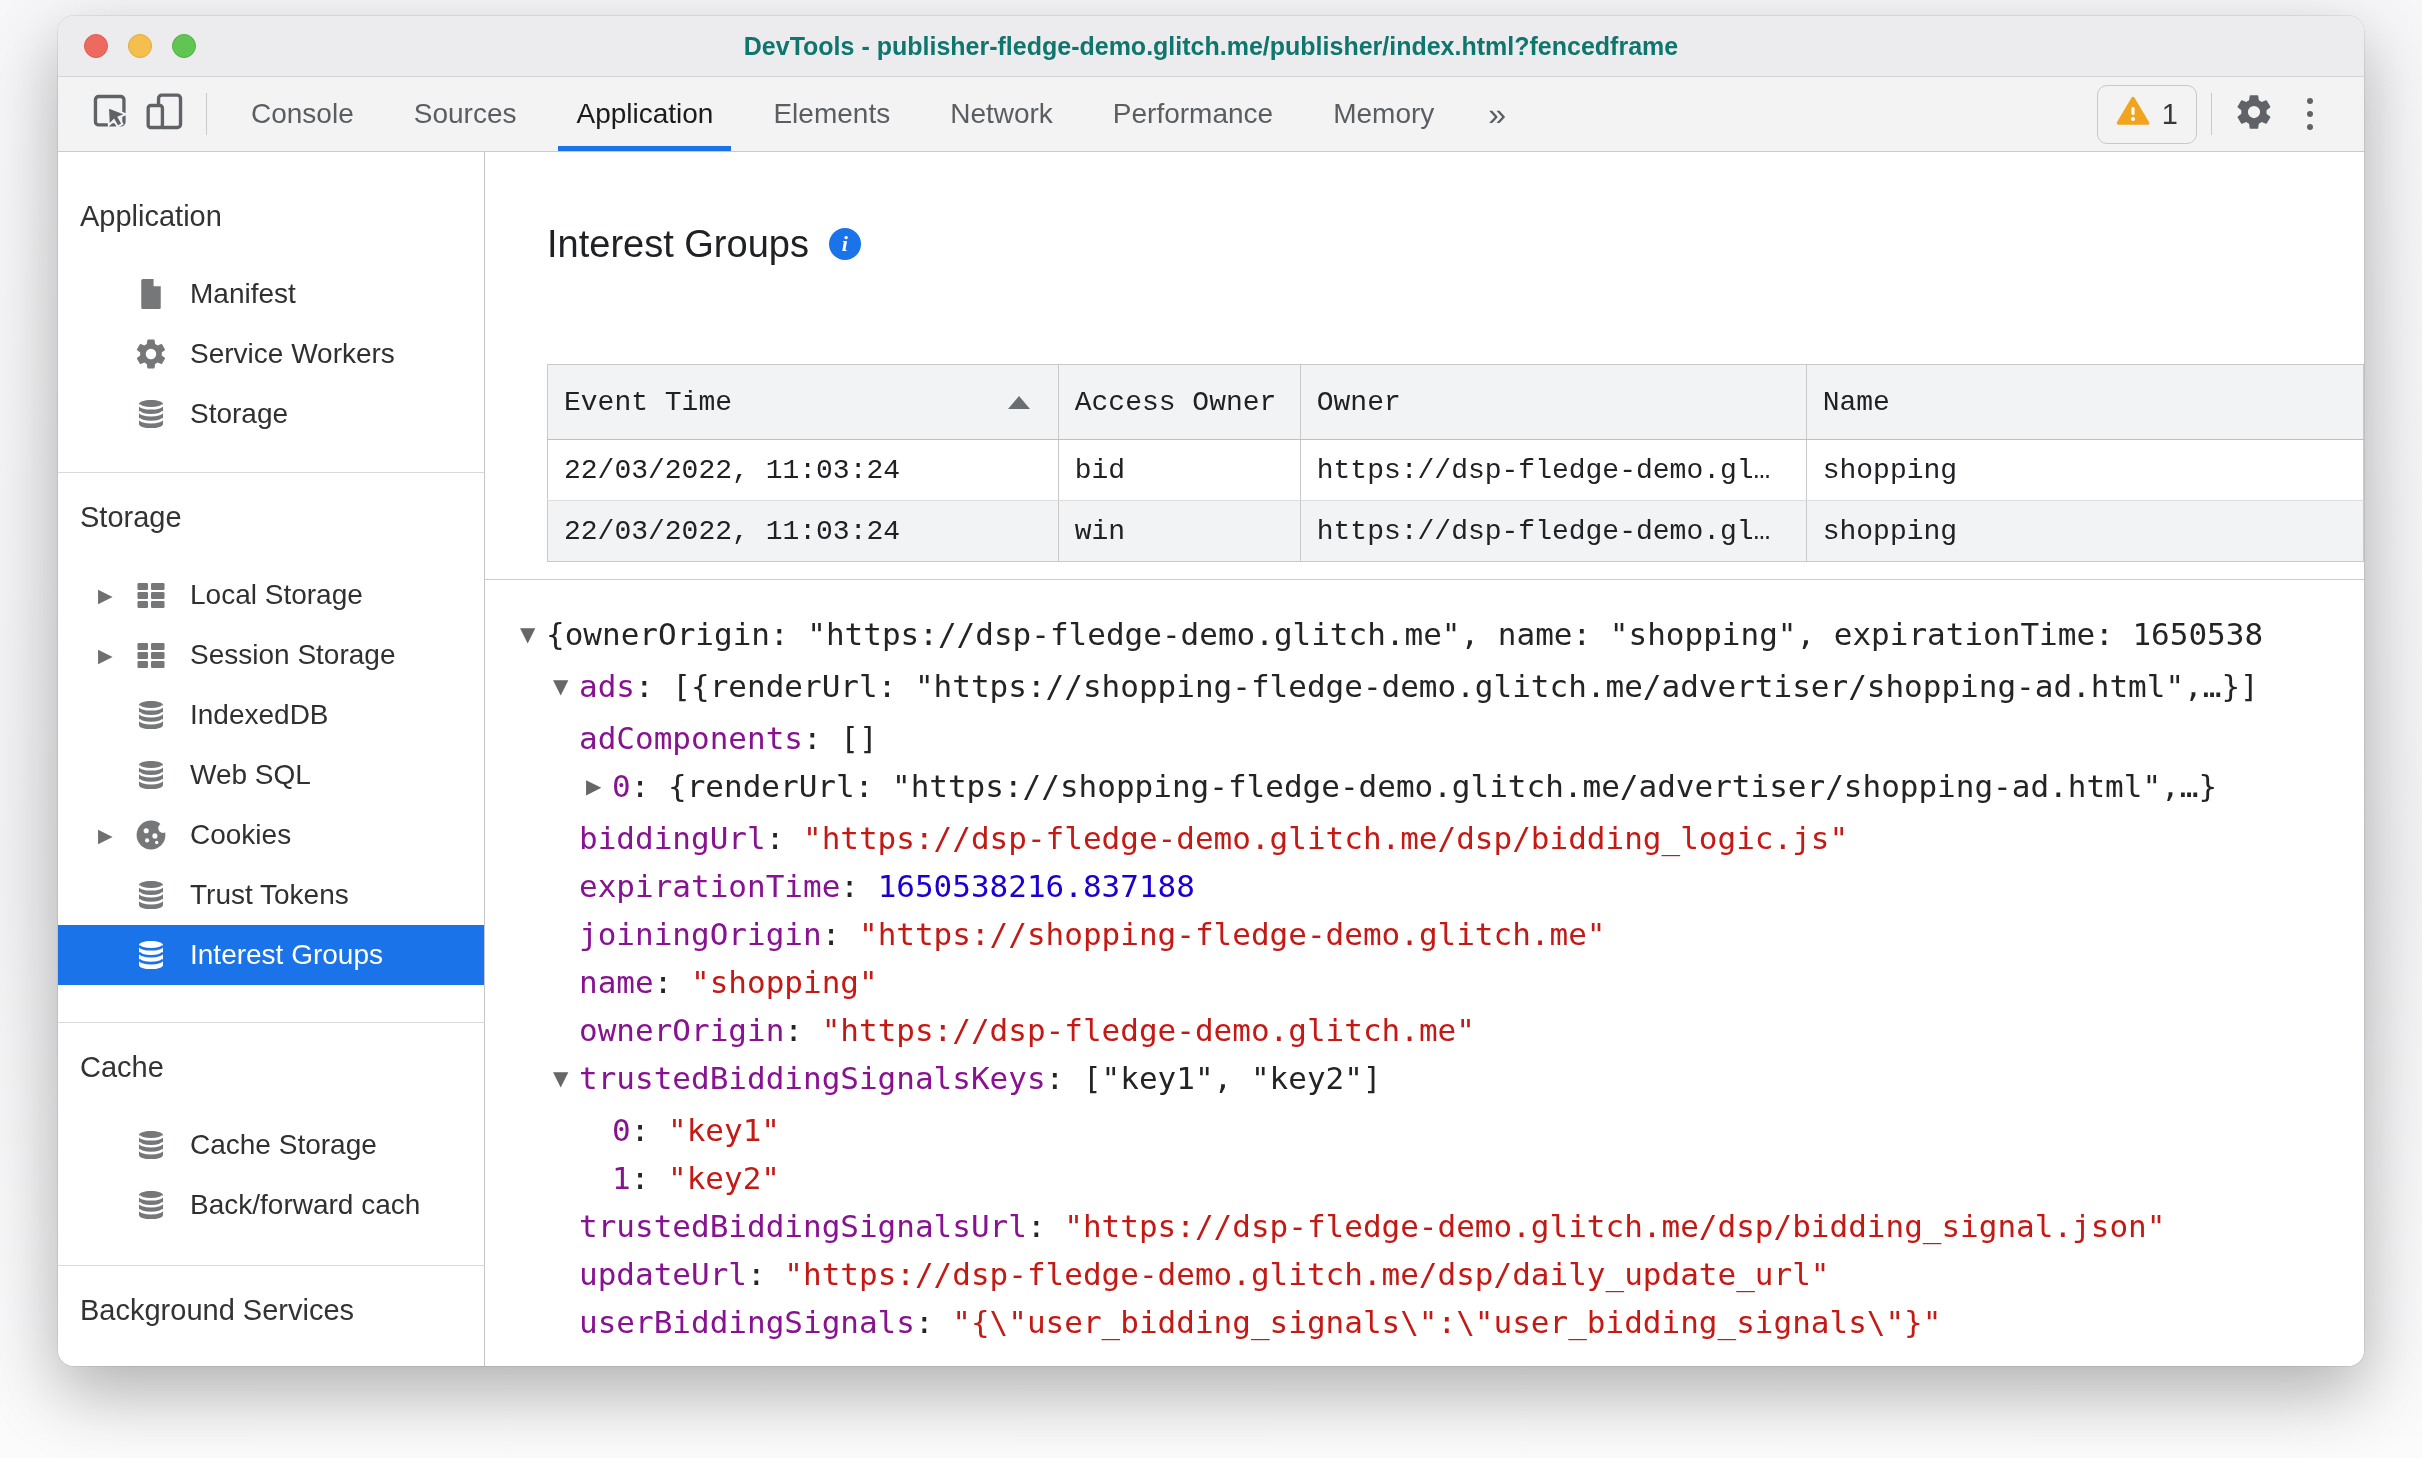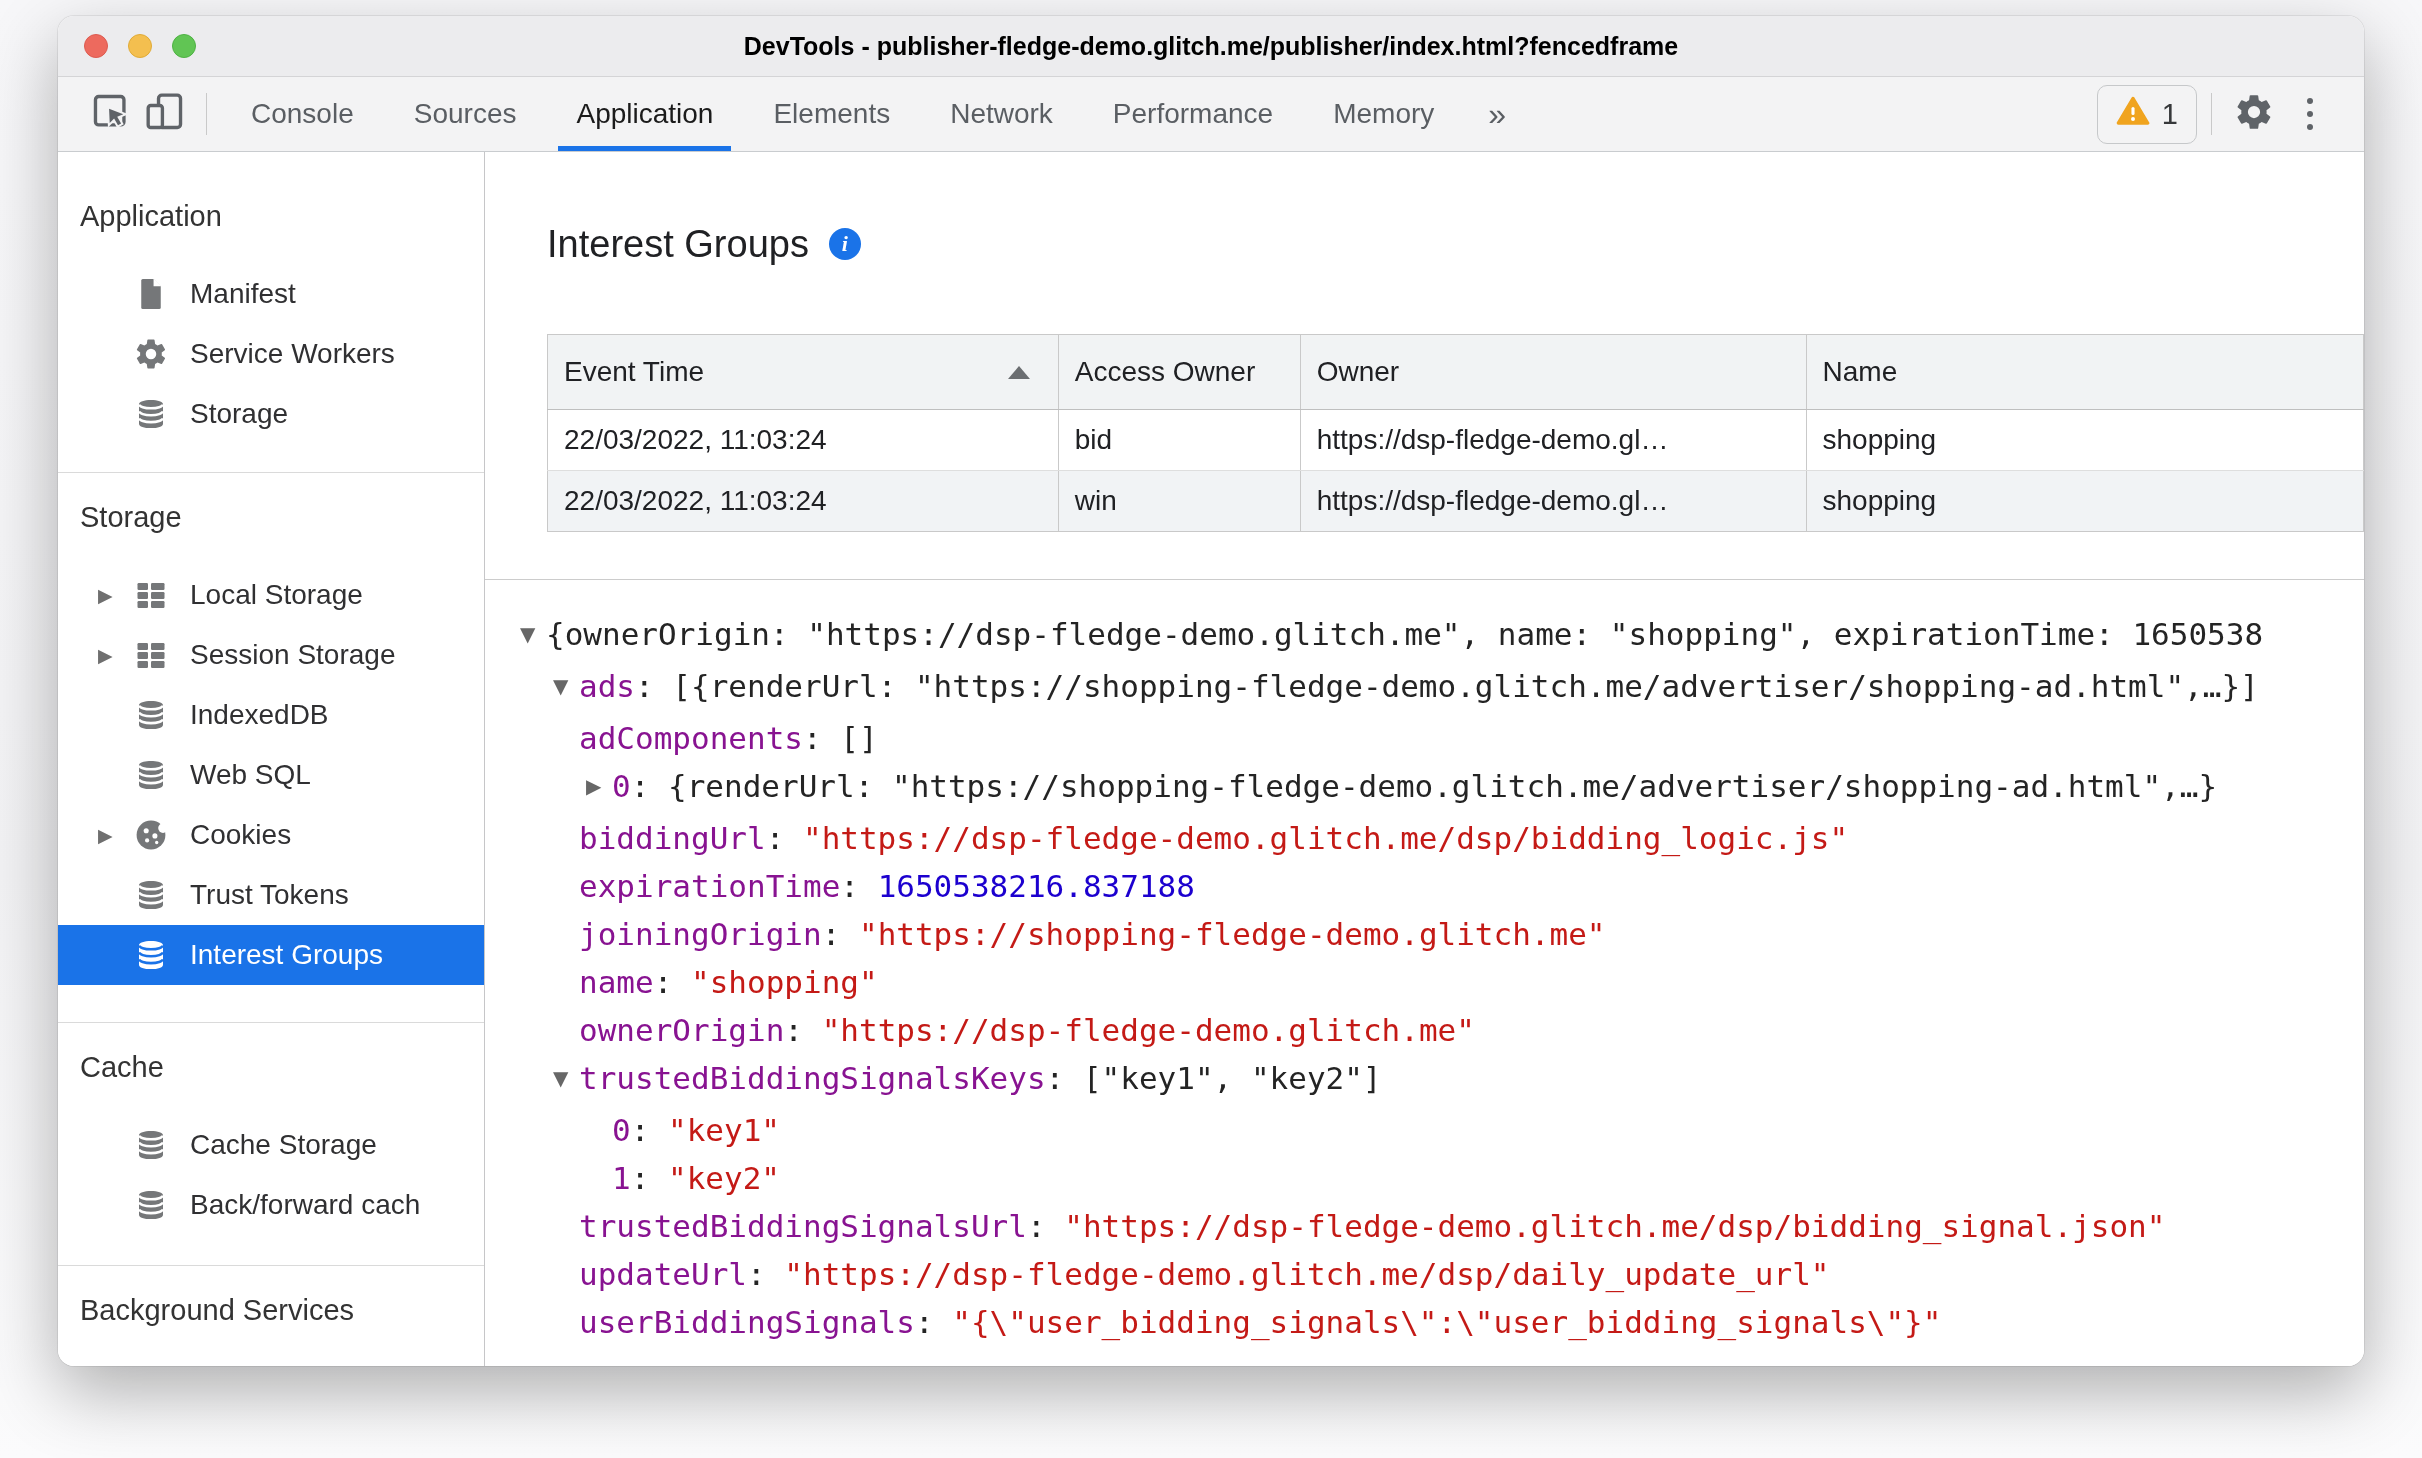--- a/index.html
+++ b/index.html
@@ -11,21 +11,21 @@
           background:#fff;box-shadow:0 26px 70px rgba(0,0,0,.30),0 0 0 1px rgba(0,0,0,.07);
           overflow:hidden;display:flex;flex-direction:column;}
   
   .titlebar{height:60px;background:#ececee;border-bottom:1px solid #d4d4d6;position:relative;
             display:flex;align-items:center;justify-content:center;flex:none;}
   .traffic{position:absolute;left:26px;top:0;height:100%;display:flex;align-items:center;gap:20px;}
   .dot{width:22px;height:22px;border-radius:50%;display:inline-block;}
   .dot.red{background:#ed6a5e;border:1px solid #dd5b50;}
   .dot.yellow{background:#f4bf4f;border:1px solid #e0ab37;}
   .dot.green{background:#61c554;border:1px solid #4eb243;}
-  .title{font-size:25px;font-weight:700;color:#000000;white-space:nowrap;}
+  .title{font-size:25px;font-weight:700;color:#0f766e;white-space:nowrap;}
   
   .toolbar{height:74px;background:#f3f3f4;border-bottom:1px solid #c9cccf;display:flex;
            align-items:center;flex:none;padding-left:26px;}
   .tool-btn{width:54px;height:54px;display:flex;align-items:center;justify-content:center;
             color:#5f6368;flex:none;}
   .vdiv{width:1px;height:42px;background:#c9c9c9;margin:0 14px;flex:none;}
   .tabs{display:flex;align-self:stretch;}
   .tab{position:relative;display:flex;align-items:center;padding:0 30px;font-size:28px;
        color:#5a5e63;white-space:nowrap;}
   .tab.active{color:#1b1b1b;}
@@ -58,22 +58,22 @@
   .side-item.selected{background:var(--accent);color:#fff;--hole:var(--accent);}
   .side-item.selected .icn{color:#fff;}
   .side-item.selected .exp{color:#fff;}
   
   .panel{flex:1;position:relative;background:#fff;overflow:hidden;min-width:0;}
   .panel-head{padding:70px 0 0 62px;display:flex;align-items:center;height:44px;}
   .panel-head h1{margin:0;font-size:38px;font-weight:400;color:#202124;line-height:44px;}
   .info{width:32px;height:32px;border-radius:50%;background:var(--accent);color:#fff;font-size:22px;
         font-weight:700;display:flex;align-items:center;justify-content:center;margin-left:20px;
         font-family:"Liberation Serif",serif;font-style:italic;}
-  table.grid{border-collapse:collapse;table-layout:fixed;margin:68px 0 0 62px;
-             border:1px solid #c9c9c9;font-size:28px;color:#202124;}
+  table.grid{border-collapse:collapse;table-layout:fixed;margin:98px 0 0 62px;
+             border:1px solid #c9c9c9;font-size:28px;color:#202124;font-family:Liberation Mono, monospace;}
   .grid col.c1{width:511px;} .grid col.c2{width:242px;} .grid col.c3{width:506px;} .grid col.c4{width:558px;}
   .grid th{height:74px;background:#f1f3f4;font-weight:400;text-align:left;padding:0 16px;
            border-right:1px solid #c9c9c9;border-bottom:1px solid #bfbfbf;position:relative;
            white-space:nowrap;overflow:hidden;}
   .grid td{height:60px;padding:0 16px;border-right:1px solid #c9c9c9;white-space:nowrap;overflow:hidden;}
   .grid th:last-child,.grid td:last-child{border-right:none;}
   .grid tbody tr:nth-child(odd){background:#fff;}
   .grid tbody tr:nth-child(even){background:#f1f3f5;}
   .grid tbody tr:first-child td{border-bottom:1px solid #dedede;}
   .sort-asc{position:absolute;right:28px;top:50%;margin-top:-6px;width:0;height:0;

